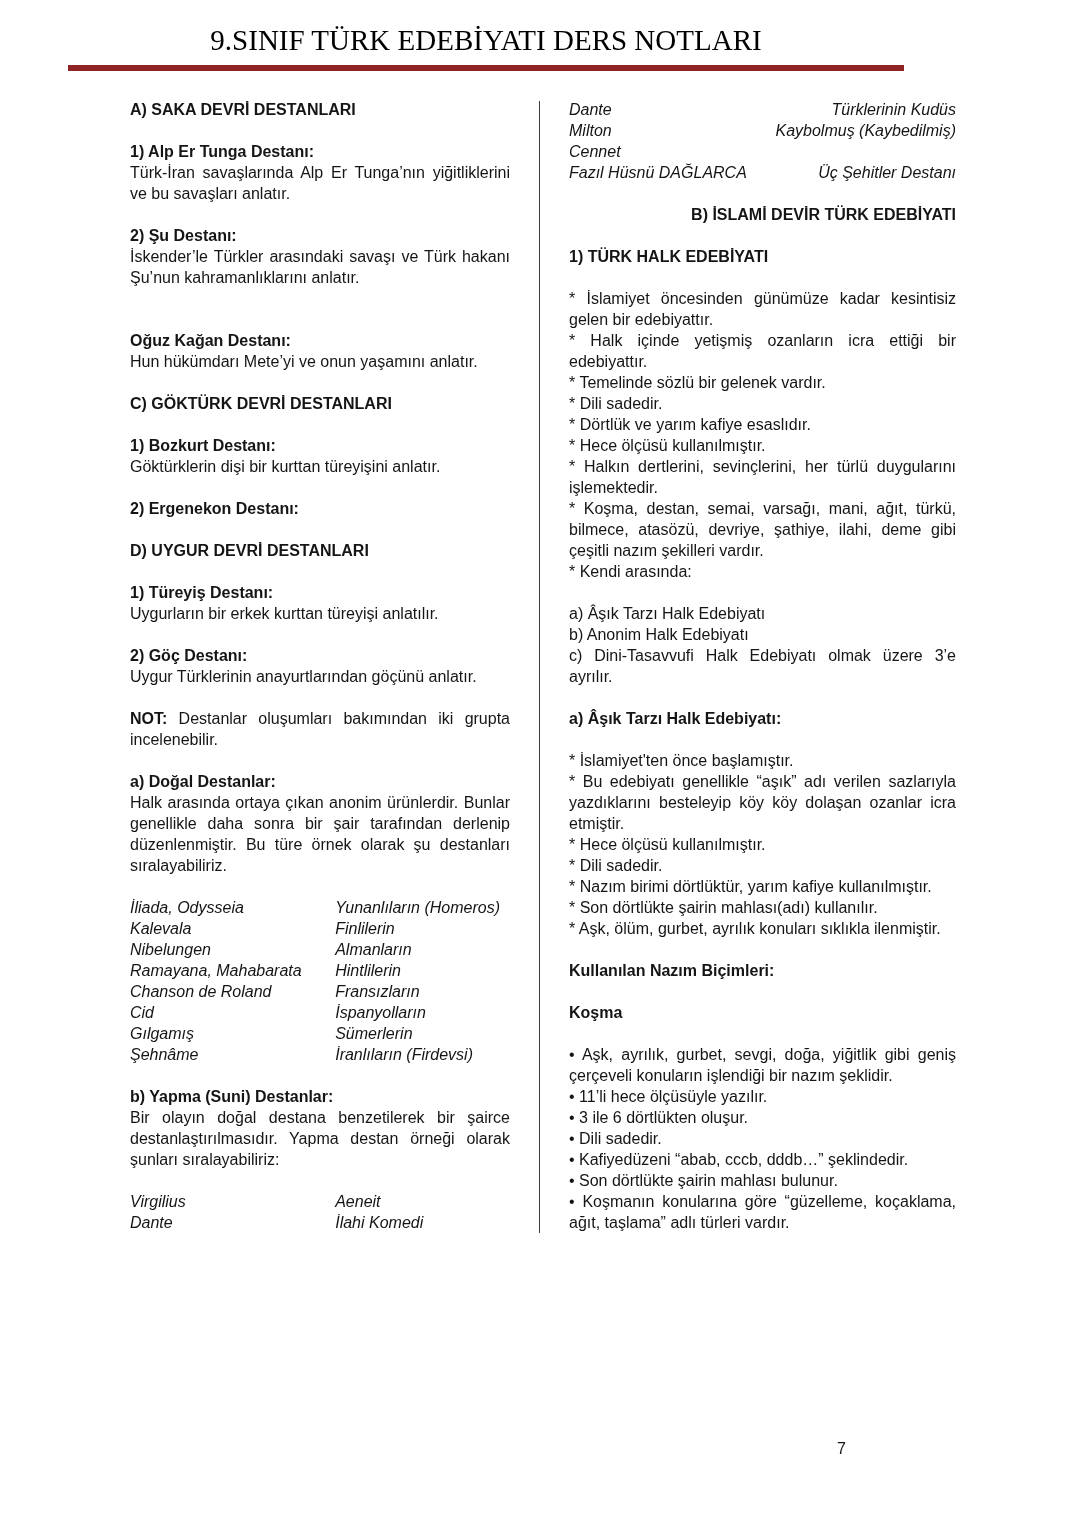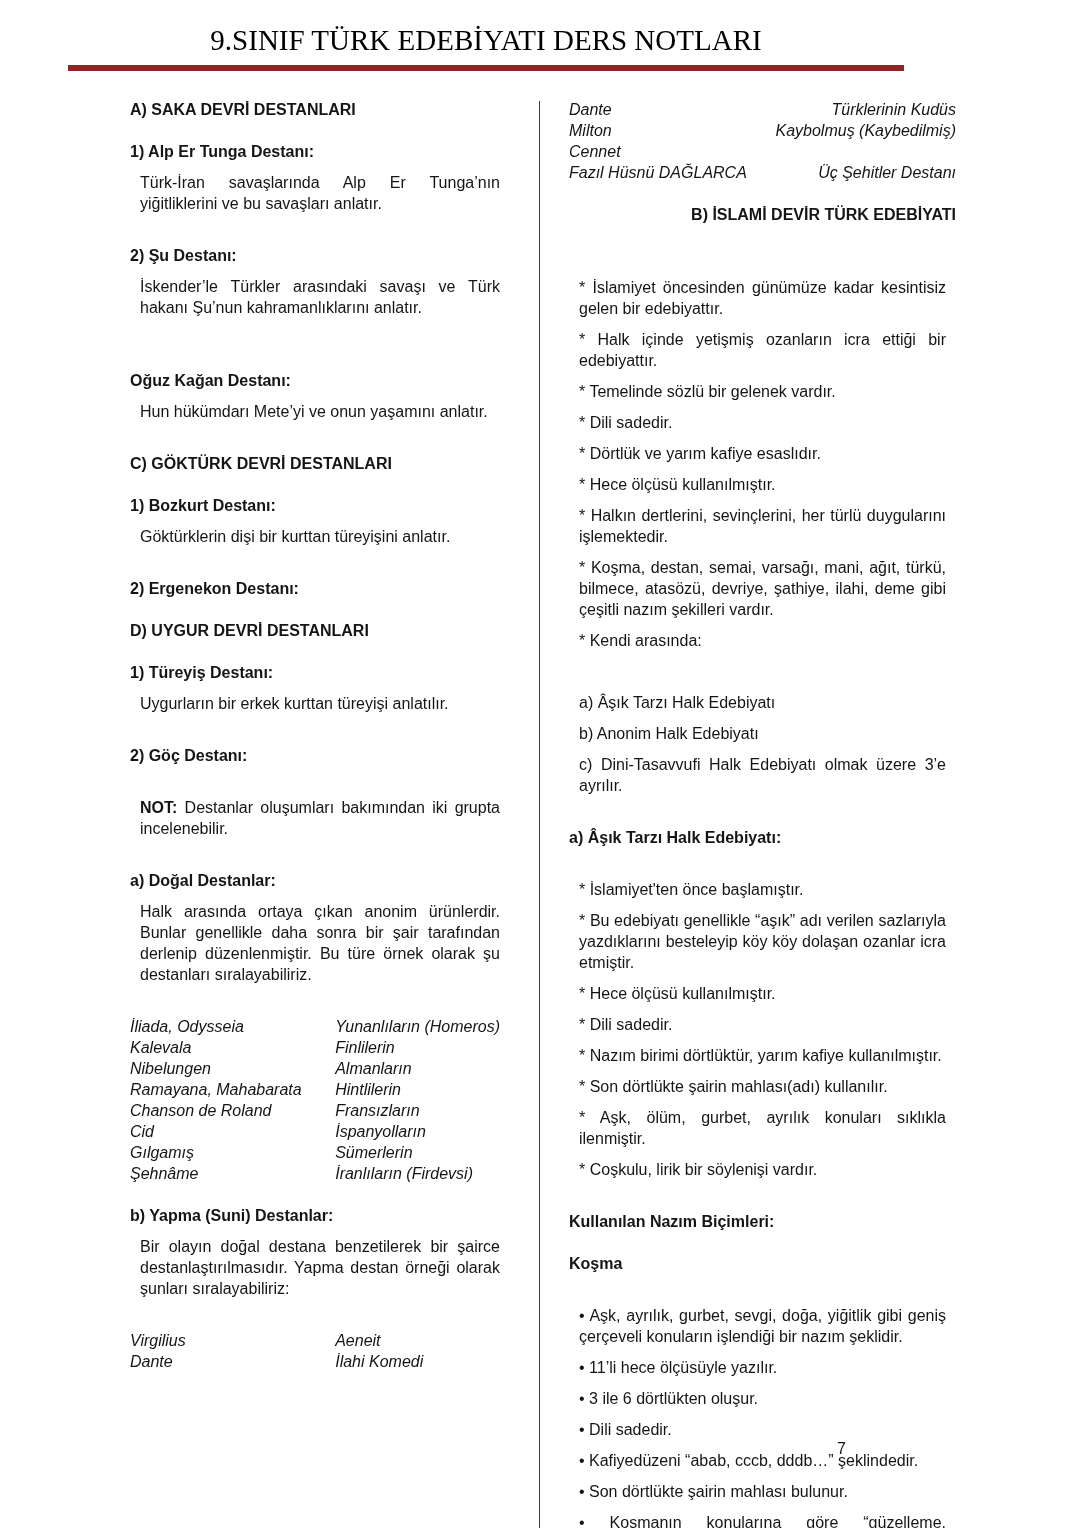--- a/index.html
+++ b/index.html
@@ -51,21 +51,21 @@
   .h1, .h2 {
     font-weight: 700;
     font-size: 16px;
     line-height: 21px;
     margin: 0;
   }
   .center { text-align: right; }
   .para {
     font-size: 16px;
     line-height: 21px;
-    margin: 10px;
+    margin: 0;
     text-align: justify;
   }
   .para strong { font-weight: 700; }
   .gap { height: 21px; }
 
   .pairs { font-style: italic; }
   .pair-row {
     display: flex;
     font-size: 16px;
     line-height: 21px;
@@ -109,20 +109,21 @@
         <div class="para">Göktürklerin dişi bir kurttan türeyişini anlatır.</div>
         <div class="gap"></div>
         <div class="h2">2) Ergenekon Destanı:</div>
         <div class="gap"></div>
         <div class="h1">D) UYGUR DEVRİ DESTANLARI</div>
         <div class="gap"></div>
         <div class="h2">1) Türeyiş Destanı:</div>
         <div class="para">Uygurların bir erkek kurttan türeyişi anlatılır.</div>
         <div class="gap"></div>
         <div class="h2">2) Göç Destanı:</div>
+        <div class="para">Uygur Türklerinin anayurtlarından göçünü anlatır.</div>
         <div class="gap"></div>
         <div class="para"><strong>NOT:</strong> Destanlar oluşumları bakımından iki grupta incelenebilir.</div>
         <div class="gap"></div>
         <div class="h2">a) Doğal Destanlar:</div>
         <div class="para">Halk arasında ortaya çıkan anonim ürünlerdir. Bunlar genellikle daha sonra bir şair tarafından derlenip düzenlenmiştir. Bu türe örnek olarak şu destanları sıralayabiliriz.</div>
         <div class="gap"></div>
         <div class="pairs pairs-split">
           <div class="pair-row">
             <span class="pair-name">İliada, Odysseia</span>
             <span class="pair-value">Yunanlıların (Homeros)</span>
@@ -187,20 +188,21 @@
             <span class="pair-value"></span>
           </div>
           <div class="pair-row">
             <span class="pair-name">Fazıl Hüsnü DAĞLARCA</span>
             <span class="pair-value">Üç Şehitler Destanı</span>
           </div>
         </div>
         <div class="gap"></div>
         <div class="h1 center">B) İSLAMİ DEVİR TÜRK EDEBİYATI</div>
         <div class="gap"></div>
+        <div class="h1">1) TÜRK HALK EDEBİYATI</div>
         <div class="gap"></div>
         <div class="para">* İslamiyet öncesinden günümüze kadar kesintisiz gelen bir edebiyattır.</div>
         <div class="para">* Halk içinde yetişmiş ozanların icra ettiği bir edebiyattır.</div>
         <div class="para">* Temelinde sözlü bir gelenek vardır.</div>
         <div class="para">* Dili sadedir.</div>
         <div class="para">* Dörtlük ve yarım kafiye esaslıdır.</div>
         <div class="para">* Hece ölçüsü kullanılmıştır.</div>
         <div class="para">* Halkın dertlerini, sevinçlerini, her türlü duygularını işlemektedir.</div>
         <div class="para">* Koşma, destan, semai, varsağı, mani, ağıt, türkü, bilmece, atasözü, devriye, şathiye, ilahi, deme gibi çeşitli nazım şekilleri vardır.</div>
         <div class="para">* Kendi arasında:</div>
@@ -211,21 +213,20 @@
         <div class="gap"></div>
         <div class="h2">a) Âşık Tarzı Halk Edebiyatı:</div>
         <div class="gap"></div>
         <div class="para">* İslamiyet'ten önce başlamıştır.</div>
         <div class="para">* Bu edebiyatı genellikle “aşık” adı verilen sazlarıyla yazdıklarını besteleyip köy köy dolaşan ozanlar icra etmiştir.</div>
         <div class="para">* Hece ölçüsü kullanılmıştır.</div>
         <div class="para">* Dili sadedir.</div>
         <div class="para">* Nazım birimi dörtlüktür, yarım kafiye kullanılmıştır.</div>
         <div class="para">* Son dörtlükte şairin mahlası(adı) kullanılır.</div>
         <div class="para">* Aşk, ölüm, gurbet, ayrılık konuları sıklıkla ilenmiştir.</div>
-        <div class="para">* Coşkulu, lirik bir söylenişi vardır.</div>
         <div class="gap"></div>
         <div class="h2">Kullanılan Nazım Biçimleri:</div>
         <div class="gap"></div>
         <div class="h2">Koşma</div>
         <div class="gap"></div>
         <div class="para">• Aşk, ayrılık, gurbet, sevgi, doğa, yiğitlik gibi geniş çerçeveli konuların işlendiği bir nazım şeklidir.</div>
         <div class="para">• 11’li hece ölçüsüyle yazılır.</div>
         <div class="para">• 3 ile 6 dörtlükten oluşur.</div>
         <div class="para">• Dili sadedir.</div>
         <div class="para">• Kafiyedüzeni “abab, cccb, dddb…” şeklindedir.</div>

